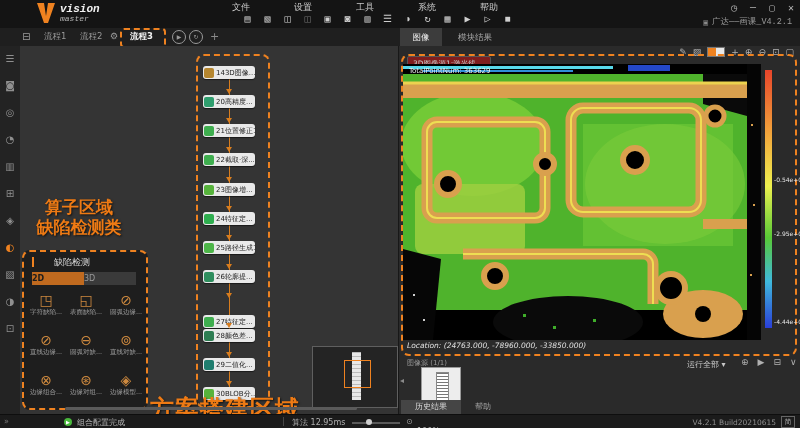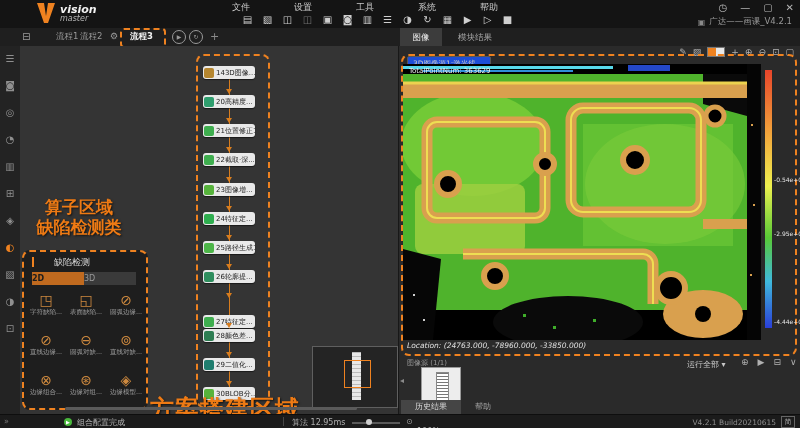--- a/index.html
+++ b/index.html
@@ -1,39 +1,39 @@
 <!DOCTYPE html>
 <html><head>
 <meta charset="utf-8">
 <style>
   html,body{margin:0;padding:0;background:#222;}
   #app{position:relative;width:800px;height:428px;overflow:hidden;background:#2e2e2e;
        font-family:"DejaVu Sans","Liberation Sans",sans-serif;color:#ccc;
        -webkit-font-smoothing:antialiased;}
 
   
-  #titlebar{position:absolute;left:0;top:0;width:800px;height:28px;background:#141414;}
+  #titlebar{position:absolute;left:0;top:0;width:800px;height:28px;background:#141414;font-family:Liberation Mono, monospace;}
   .logo{position:absolute;left:36px;top:2px;display:flex;align-items:center;gap:4px;}
   .logo-text{line-height:1;}
   .logo-text .l1{display:block;color:#f2f2f2;font-size:11px;font-weight:bold;font-style:italic;}
   .logo-text .l2{display:block;color:#b5b5b5;font-size:8px;font-style:italic;}
   .menus{position:absolute;left:232px;top:1px;display:flex;gap:44px;font-size:9px;color:#c8c8c8;}
   .menus span{cursor:default;}
   .toolbar{position:absolute;left:240px;top:13px;display:flex;gap:5px;}
   .tb-icon{width:15px;height:13px;font-size:10px;line-height:13px;text-align:center;color:#cfcfcf;}
   .tb-icon.dim{color:#6f6f6f;}
   .winctl{position:absolute;right:6px;top:2px;display:flex;gap:13px;font-size:10px;color:#b5b5b5;}
   .project{position:absolute;right:8px;top:16px;font-size:8.5px;color:#9a9a9a;display:flex;gap:4px;align-items:center;}
   .project .p-icon{font-size:8px;color:#8a8a8a;}
 
   
   #tabstrip{position:absolute;left:0;top:28px;width:800px;height:18px;background:#1f1f1f;border-bottom:1px solid #121212;}
   .ts-flowicon{position:absolute;left:22px;top:3px;font-size:10px;color:#9a9a9a;}
   .ts-tab{position:absolute;top:3px;font-size:8.5px;color:#9a9a9a;}
-  .ts-tab.t1{left:56px;}.ts-tab.t2{left:80px;}
+  .ts-tab.t1{left:44px;}.ts-tab.t2{left:80px;}
   .ts-wrench{position:absolute;left:110px;top:3px;font-size:9px;color:#9a9a9a;}
   .t3wrap{position:absolute;left:120px;top:0px;width:42px;height:16px;border:2px dashed #ef8220;border-radius:4px;}
   .ts-tab.t3{left:8px;top:1px;color:#f2f2f2;font-weight:bold;}
   .ts-circle{position:absolute;top:2px;width:12px;height:12px;border:1px solid #9a9a9a;border-radius:50%;
              font-size:6px;line-height:12px;text-align:center;color:#9a9a9a;}
   .ts-add{position:absolute;left:210px;top:2px;font-size:11px;color:#8a8a8a;}
   .rp-tab{position:absolute;top:0;height:18px;line-height:18px;text-align:center;font-size:8.5px;color:#a5a5a5;}
   .rp-tab.active{background:#3c3c3c;color:#f0f0f0;}
 
   
@@ -78,21 +78,21 @@
   #hscroll{position:absolute;left:45px;top:361px;width:292px;height:3px;background:#5a5a5a;border-radius:2px;}
 
   
   #rightpanel{position:absolute;left:398px;top:46px;width:402px;height:368px;background:#2a2a2a;border-left:1px solid #181818;box-sizing:border-box;}
   #rp-dashed{left:2px;top:8px;width:392px;height:298px;}
   .view-icons{position:absolute;right:6px;top:0px;display:flex;align-items:center;gap:6px;height:12px;}
   .view-icons span{font-size:9px;color:#b5b5b5;line-height:12px;}
   .switch{width:16px;height:8px;border:1px solid #777;display:flex;}
   .switch .on{width:8px;height:8px;background:#ef8220;}
   .switch .off{width:8px;height:8px;background:#e8e8e8;}
-  #src-chip{position:absolute;left:8px;top:10px;height:13px;background:#1d4ed8;border:1px solid #565656;border-radius:2px;
+  #src-chip{position:absolute;left:8px;top:10px;height:13px;background:#7f1d1d;border:1px solid #565656;border-radius:2px;
             font-size:7.5px;line-height:13px;color:#c8c8c8;padding:0 5px;}
   #img3d{position:absolute;left:4px;top:18px;width:358px;height:276px;}
   #pointcount{position:absolute;left:10px;top:21px;font-size:7px;color:#efefef;}
   #colorbar{position:absolute;left:366px;top:24px;width:7px;height:258px;
     background:linear-gradient(#e8452a,#f2a63c 25%,#eef04f 45%,#58c936 65%,#3fb9dd 82%,#2a3fd8);}
   .cb-lbl{position:absolute;left:375px;font-size:6px;color:#e5e5e5;white-space:nowrap;}
   #location{position:absolute;left:8px;top:295px;font-size:7.5px;color:#e0e0e0;font-style:italic;}
   #thumb-label{position:absolute;left:8px;top:312px;font-size:7px;color:#9a9a9a;}
   #thumb-collapse{position:absolute;left:1px;top:330px;font-size:8px;color:#8a8a8a;}
   #thumbnail{position:absolute;left:22px;top:321px;width:40px;height:40px;background:#ededed;border:1px solid #9a9a9a;box-sizing:border-box;}

